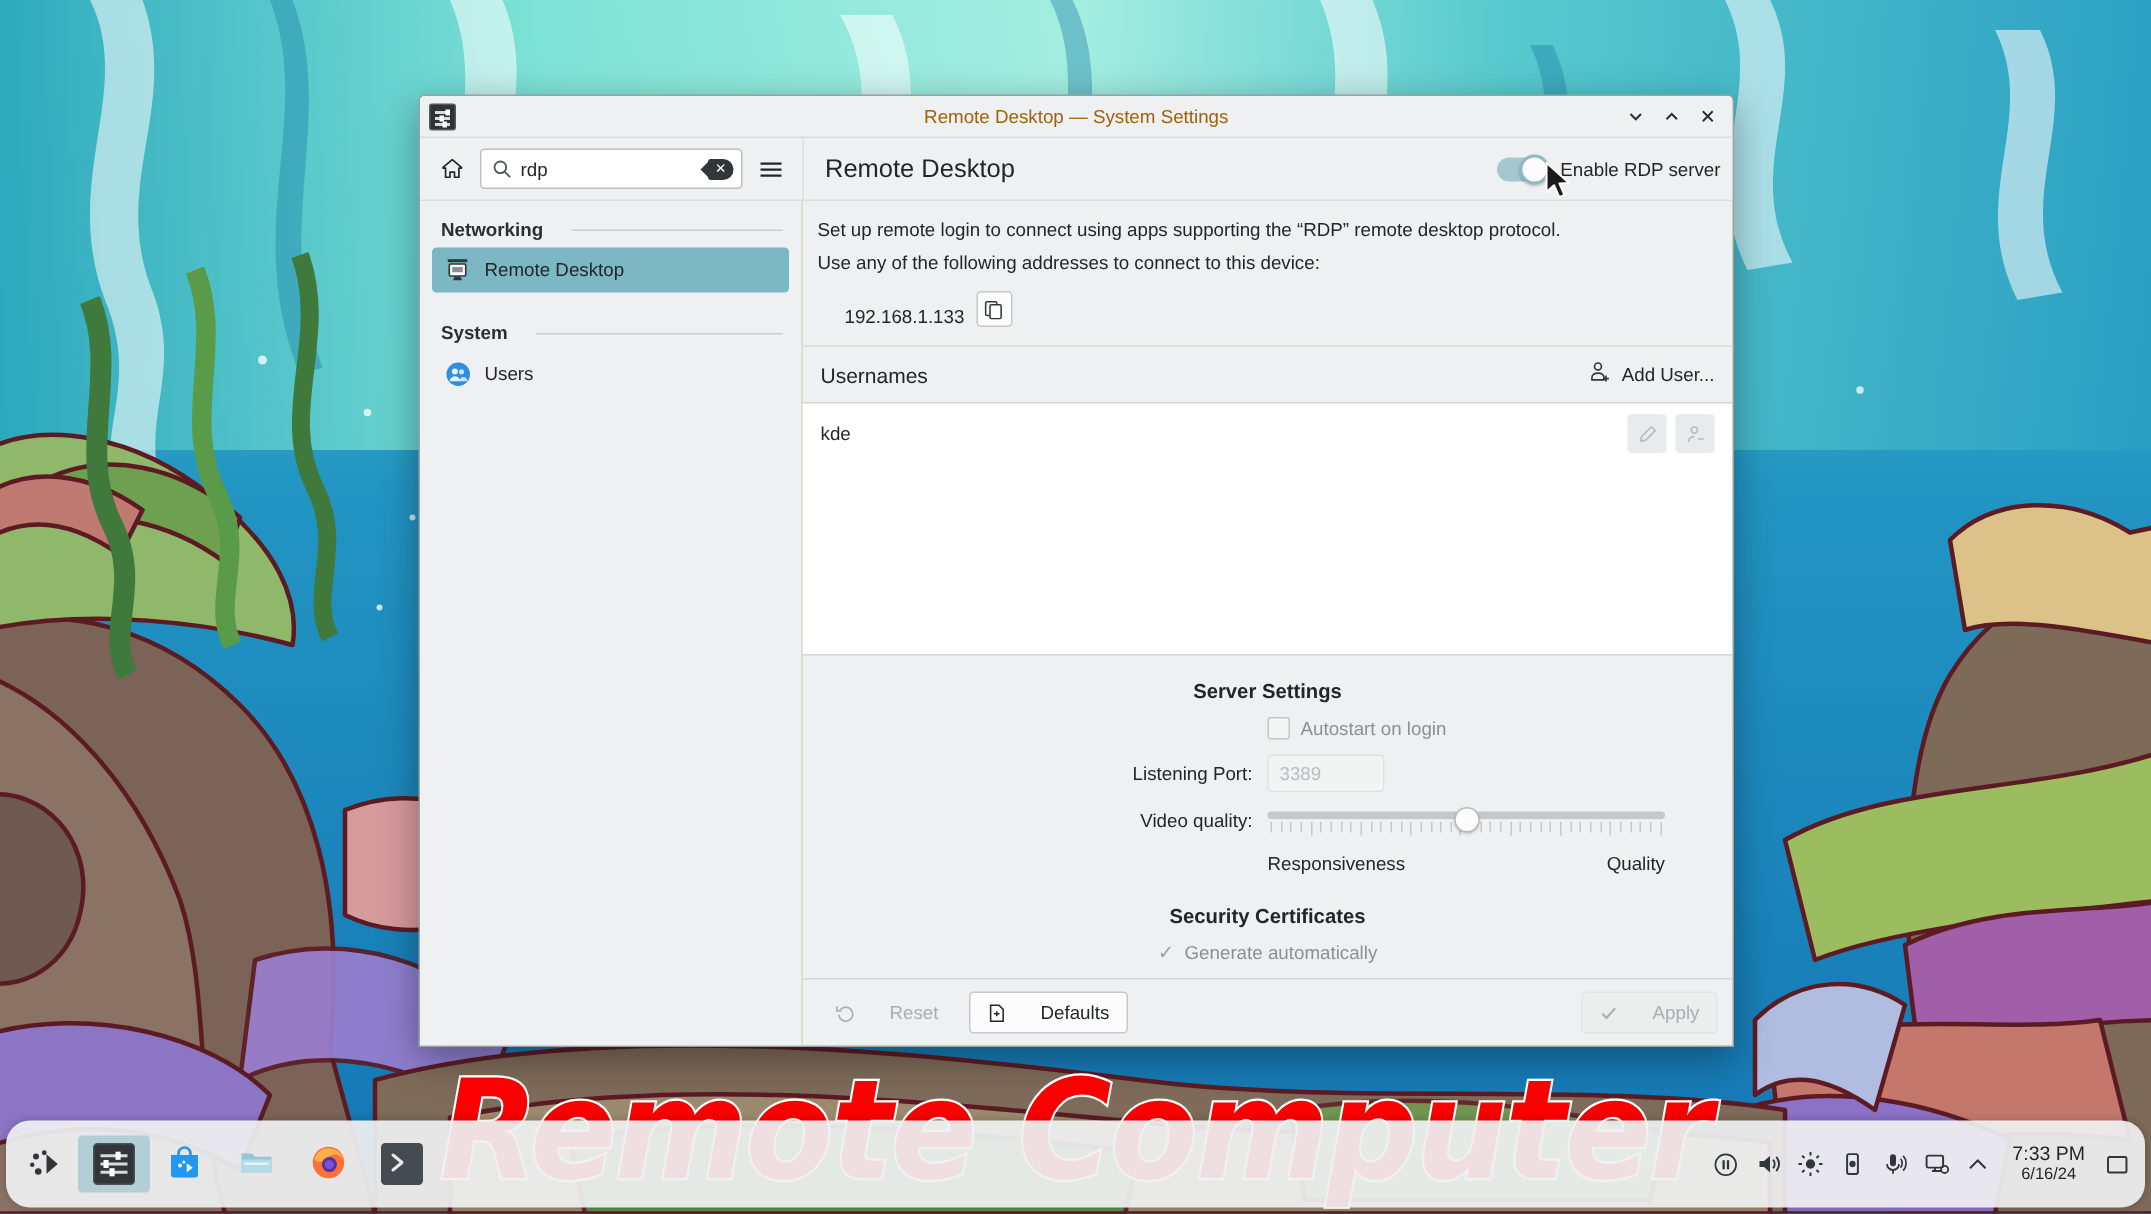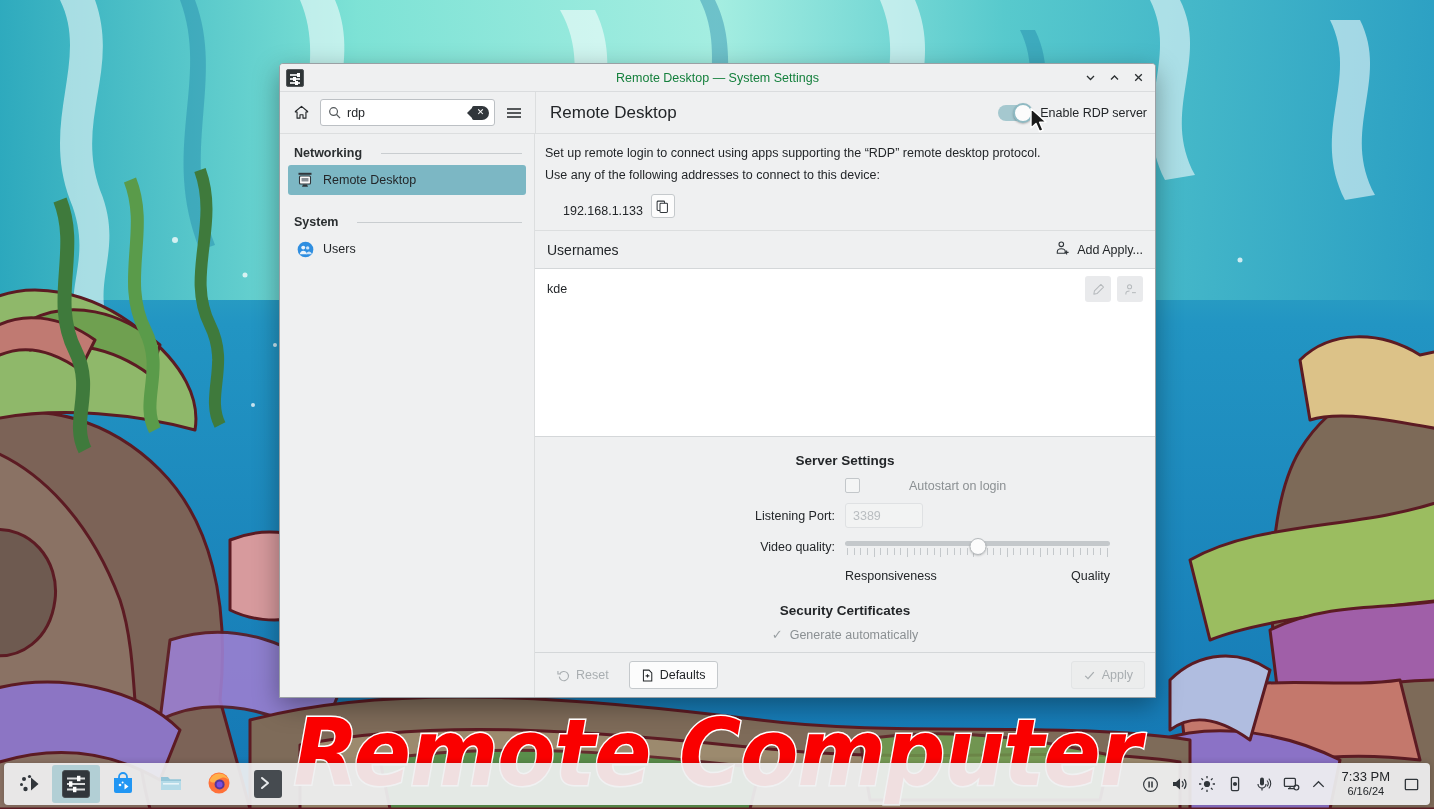--- a/index.html
+++ b/index.html
@@ -48,21 +48,21 @@
   .title-icon i:nth-child(3) { top: 12px; }
   .title-icon i::after {
     content: ""; position: absolute; top: -1px; width: 3px; height: 4px; background: #fff;
   }
   .title-icon i:nth-child(1)::after { left: 7px; }
   .title-icon i:nth-child(2)::after { left: 3px; }
   .title-icon i:nth-child(3)::after { left: 5px; }
 
   .title-text {
     position: absolute; left: 0; right: 0; text-align: center;
-    font-size: 12.5px; color: #15803d; pointer-events: none;
+    font-size: 12.5px; color: #a16207; pointer-events: none;
   }
   .win-buttons { margin-left: auto; display: flex; gap: 2px; padding-right: 6px; z-index: 2; }
   .win-btn {
     width: 22px; height: 22px; display: flex; align-items: center; justify-content: center;
     color: #2b2f31; border-radius: 2px;
   }
   .win-btn svg { display: block; }
 
   
   .header {
@@ -169,21 +169,21 @@
   .settings {
     background: #eff0f1; border-top: 1px solid #d4d7d9;
     padding: 16px 0 10px 0; flex: 0 0 auto;
   }
   .sec-title { text-align: center; font-size: 13.5px; font-weight: bold; color: #232629; }
   .form-row { display: flex; align-items: center; margin-top: 10px; }
   .form-label {
     width: 50%; text-align: right; padding-right: 10px;
     font-size: 12.5px; color: #232629;
   }
-  .form-field { width: 50%; display: flex; align-items: center; gap: 42px; }
+  .form-field { width: 50%; display: flex; align-items: center; }
   .chk {
     width: 15px; height: 15px; border: 1px solid #c3c7ca; border-radius: 2px;
     background: #f4f5f5; margin-right: 7px; flex: none;
   }
   .chk-label { font-size: 12.5px; color: #8b9093; }
   .port-input {
     width: 78px; height: 25px; border: 1px solid #dfe1e3; background: #f2f3f3;
     border-radius: 3px; display: flex; align-items: center; padding: 0 7px;
     font-size: 12.5px; color: #b9bdc0;
   }
@@ -204,21 +204,21 @@
   .check-glyph { color: #9aa0a3; font-size: 13px; }
   .gen-label { font-size: 12.5px; color: #8b9093; }
 
   
   .footer {
     height: 45px; flex: 0 0 45px; background: #eff0f1;
     border-top: 1px solid #d4d7d9;
     display: flex; align-items: center; padding: 0 10px; gap: 8px;
   }
   .btn {
-    height: 28px; border-radius: 3px; display: flex; align-items: center; gap: 6px;
+    height: 28px; border-radius: 3px; display: flex; align-items: center; gap: 23px;
     padding: 0 11px; font-size: 12.5px;
   }
   .btn.disabled { color: #a9aeb1; background: transparent; border: 1px solid transparent; }
   .btn.normal { color: #232629; background: #fcfcfc; border: 1px solid #c5c9cc; }
   .btn.apply { margin-left: auto; color: #a9aeb1; background: #eceded; border: 1px solid #e2e4e5; }
 
   
   #overlay-text {
     position: absolute; left: 0; right: 0; top: 700px;
     text-align: center; pointer-events: none;
@@ -226,23 +226,23 @@
     font-weight: bold; font-style: italic;
     font-size: 92px; letter-spacing: -1px;
     color: #fa0000;
     -webkit-text-stroke: 3px #ffffff;
     paint-order: stroke fill;
     transform: scaleX(0.92);
   }
 
   
   #taskbar {
-    position: absolute; left: 4px; right: 4px; bottom: 4px; height: 42px;
+    position: absolute; left: 4px; right: 4px; bottom: 4px; height: 58px;
     background: rgba(239,240,241,.93);
-    border-radius: 4px;
+    border-radius: 16px;
     display: flex; align-items: center; padding: 0 4px;
     box-shadow: 0 0 6px rgba(0,0,0,.2);
   }
   .tb-launcher { width: 44px; height: 38px; display: flex; align-items: center; justify-content: center; }
   .tb-item {
     width: 48px; height: 38px; display: flex; align-items: center; justify-content: center;
     border-radius: 3px;
   }
   .tb-item.active { background: rgba(124,183,196,.5); }
   .app-ico { width: 28px; height: 28px; border-radius: 3px; position: relative; }
@@ -455,21 +455,21 @@
       <div class="list-head">
         <span class="list-head-title">Usernames</span>
         <span class="add-user">
           <span>
             <svg width="16" height="16" viewBox="0 0 16 16">
                 <circle cx="6.3" cy="4.3" r="2.3" fill="none" stroke="#31363b" stroke-width="1.1"></circle>
                 <path d="M2.3 13.2v-1.5c0-1.8 1.8-3 4-3s4 1.2 4 3v1.5z" fill="none" stroke="#31363b" stroke-width="1.1"></path>
                 <path d="M11.6 10.4v4M9.6 12.4h4" stroke="#31363b" stroke-width="1.1"></path>
               </svg>
           </span>
-          <span>Add Apply...</span>
+          <span>Add User...</span>
         </span>
       </div>
 
       <div class="user-list">
         <div class="user-row">
           <span class="user-name">kde</span>
           <span class="row-actions">
             <span class="row-btn">
               <svg width="13" height="13" viewBox="0 0 14 14">
                   <path d="M9.6 1.6l2.8 2.8-7 7-3.4.6.6-3.4z" fill="none" stroke="currentColor" stroke-width="1.1" stroke-linejoin="round"></path>

